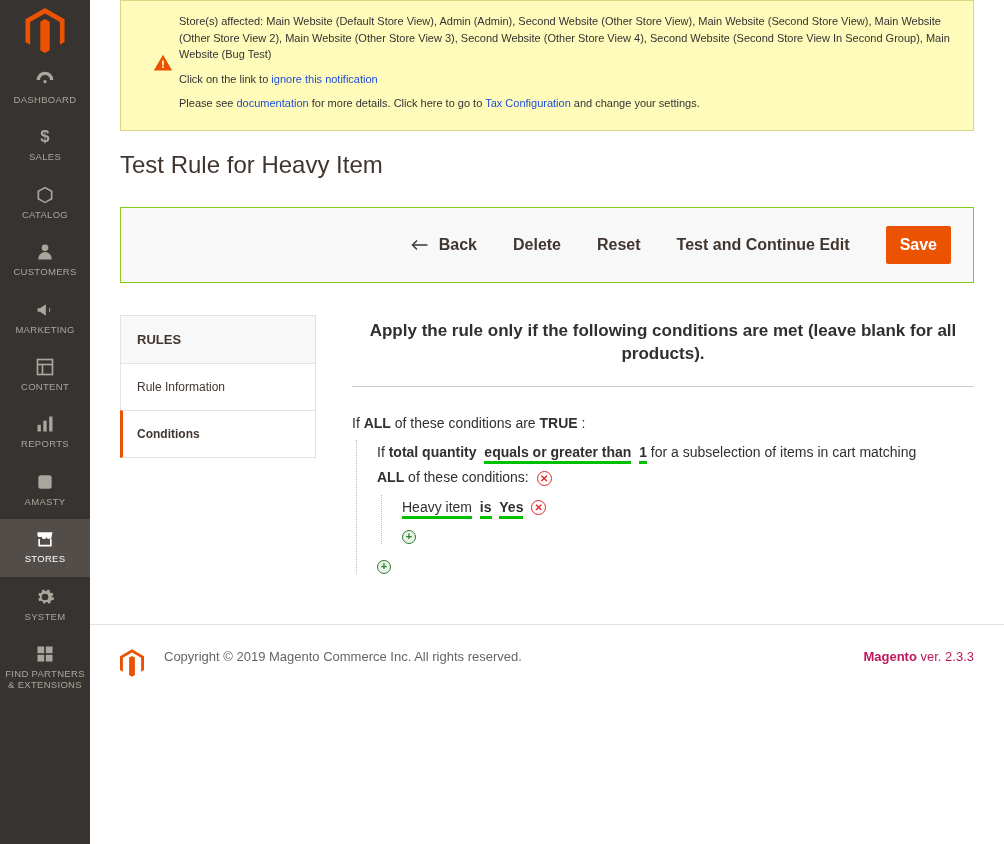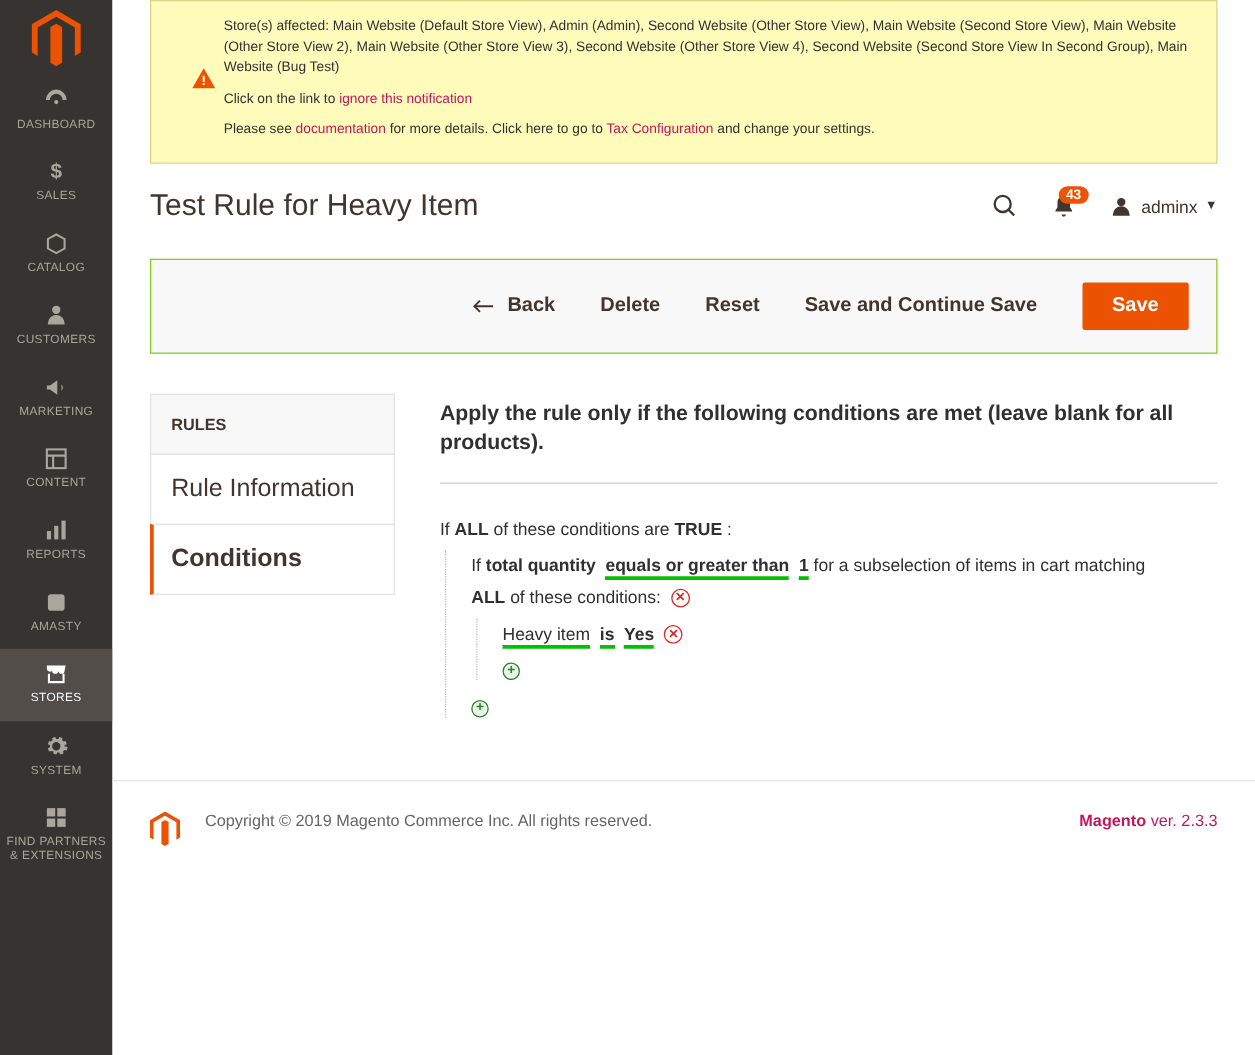--- a/index.html
+++ b/index.html
@@ -14,46 +14,46 @@
 .nav-item.active { background: #524d49; color: #fff; }
 .nav-icon { width: 20px; height: 20px; margin-bottom: 4px; display: flex; align-items: center; justify-content: center; }
 .nav-label { font-size: 9.5px; letter-spacing: 0.3px; text-transform: uppercase; line-height: 1.2; }
 
 
 .main { flex: 1; padding: 0 30px 30px; position: relative; background: #fff; }
 
 
 .notification { background: #fffbbb; border: 1px solid #d8d685; padding: 12px 16px 18px 58px; margin-bottom: 20px; position: relative; line-height: 1.5; font-size: 11px; }
 .notif-icon { position: absolute; left: 32px; top: 52px; }
-.notification a { color: #be185d; text-decoration: none; }
+.notification a { color: #1d4ed8; text-decoration: none; }
 
 
 .title-row { display: flex; align-items: center; margin: 16px 0 28px; }
 .page-title { font-size: 24px; font-weight: 400; color: #41362f; flex: 1; }
 .title-actions { display: flex; align-items: center; gap: 26px; }
 .icon-btn { background: none; border: none; cursor: pointer; color: #41362f; position: relative; display: flex; align-items: center; }
 .badge { position: absolute; top: -6px; right: -10px; background: #eb5202; color: #fff; border-radius: 10px; padding: 1px 6px; font-size: 11px; font-weight: 700; }
 .user-dd { display: flex; align-items: center; gap: 6px; cursor: pointer; color: #41362f; }
 .user-dd .caret { font-size: 10px; }
 
 
 .action-bar { background: #f8f8f8; border: 1px solid #84cc16; padding: 18px 22px; display: flex; justify-content: flex-end; align-items: center; gap: 36px; margin-bottom: 32px; }
 .action-bar button { background: none; border: none; font-size: 16px; font-weight: 600; color: #41362f; cursor: pointer; font-family: inherit; }
 .action-bar .back { display: flex; align-items: center; gap: 10px; }
-.action-bar .save { background: #eb5202; color: #fff; padding: 10px 24px; border-radius: 2px; }
+.action-bar .save { background: #eb5202; color: #fff; padding: 10px 14px; border-radius: 2px; }
 
 
 .content-row { display: flex; gap: 36px; }
 .side-tabs { width: 196px; flex-shrink: 0; }
-.side-tabs .tab { border: 1px solid #e3e3e3; padding: 16px 16px; font-size: 20px; color: #41362f; cursor: pointer; margin-bottom: -1px; }
+.side-tabs .tab { border: 1px solid #e3e3e3; padding: 16px 16px; font-size: 12px; color: #41362f; cursor: pointer; margin-bottom: -1px; }
 .side-tabs .tab.header { background: #f8f8f8; font-weight: 700; text-transform: uppercase; font-size: 13px; }
 .side-tabs .tab.active { border-left: 3px solid #eb5202; font-weight: 600; padding-left: 14px; }
 
 .rule-panel { flex: 1; padding-top: 4px; }
-.rule-heading { font-size: 17px; font-weight: 700; color: #303030; margin-bottom: 20px; line-height: 1.4; }
+.rule-heading { font-size: 17px; font-weight: 700; color: #303030; margin-bottom: 20px; line-height: 1.4; text-align: center; }
 .rule-divider { border: none; border-top: 1px solid #ccc; margin-bottom: 24px; }
 .cond-text { line-height: 1.8; color: #303030; font-size: 14px; }
 .cond-text b { font-weight: 700; }
 .cond-indent { padding-left: 20px; border-left: 1px dotted #bbb; margin-left: 4px; margin-top: 4px; }
 .underline-green { border-bottom: 3px solid #00c000; padding-bottom: 1px; }
 .red-x { display: inline-flex; align-items: center; justify-content: center; width: 15px; height: 15px; border: 1px solid #e22626; border-radius: 50%; color: #e22626; font-size: 10px; font-weight: 700; vertical-align: middle; margin-left: 4px; background: #fff; cursor: pointer; line-height: 1; }
 .green-plus { display: inline-flex; align-items: center; justify-content: center; width: 14px; height: 14px; border: 1px solid #2f7d2f; border-radius: 50%; color: #2f7d2f; background: #e8f5e8; font-size: 11px; font-weight: 700; cursor: pointer; line-height: 1; margin-top: 10px; }
 
 
 .footer { border-top: 1px solid #e3e3e3; padding: 24px 30px; margin: 0 -30px; margin-top: 50px; display: flex; align-items: flex-start; gap: 20px; }
@@ -189,55 +189,33 @@
       <div style="margin-top:8px">
         <span>Click on the link to </span><a href="#">ignore this notification</a>
       </div>
       <div style="margin-top:8px">
         <span>Please see </span><a href="#">documentation</a><span> for more details. Click here to go to </span><a href="#">Tax Configuration</a><span> and change your settings.</span>
       </div>
     </div>
 
     <div class="title-row">
       <h1 class="page-title">Test Rule for Heavy Item</h1>
-      <div class="title-actions">
-        <button class="icon-btn">
-          <svg width="22" height="22" viewBox="0 0 24 24" fill="none" stroke="#41362f" stroke-width="2">
-              <circle cx="10" cy="10" r="7"></circle>
-              <line x1="20" y1="20" x2="15" y2="15"></line>
-            </svg>
-        </button>
-        <button class="icon-btn">
-          <svg width="20" height="20" viewBox="0 0 24 24" fill="#41362f">
-              <path d="M12 2a6 6 0 00-6 6v5l-2 3v1h16v-1l-2-3V8a6 6 0 00-6-6zm0 20a2 2 0 002-2h-4a2 2 0 002 2z"></path>
-            </svg>
-          <span class="badge">43</span>
-        </button>
-        <div class="user-dd">
-          <svg width="20" height="20" viewBox="0 0 24 24" fill="#41362f">
-              <circle cx="12" cy="8" r="4"></circle>
-              <path d="M4 21v-1a8 8 0 0116 0v1z"></path>
-            </svg>
-          <span>adminx</span>
-          <span class="caret">▼</span>
-        </div>
-      </div>
     </div>
 
     <div class="action-bar">
       <button class="back">
         <svg width="18" height="14" viewBox="0 0 24 14" fill="none" stroke="#41362f" stroke-width="2">
             <line x1="22" y1="7" x2="2" y2="7"></line>
             <polyline points="8,1 2,7 8,13"></polyline>
           </svg>
         <span>Back</span>
       </button>
       <button>Delete</button>
       <button>Reset</button>
-      <button>Save and Continue Save</button>
+      <button>Test and Continue Edit</button>
       <button class="save">Save</button>
     </div>
 
     <div class="content-row">
       <div class="side-tabs">
         <div class="tab header">RULES</div>
         <div class="tab">Rule Information</div>
         <div class="tab active">Conditions</div>
       </div>
 

